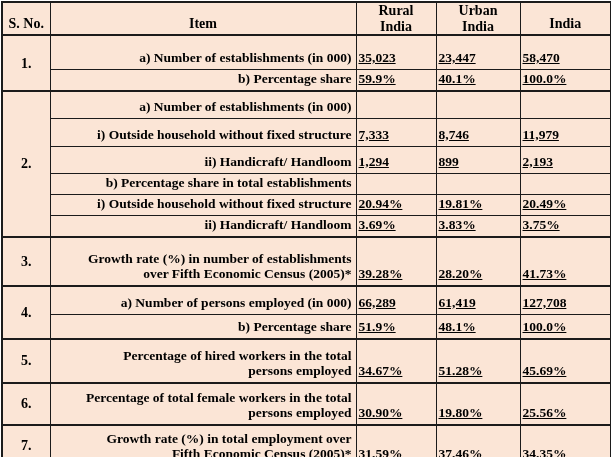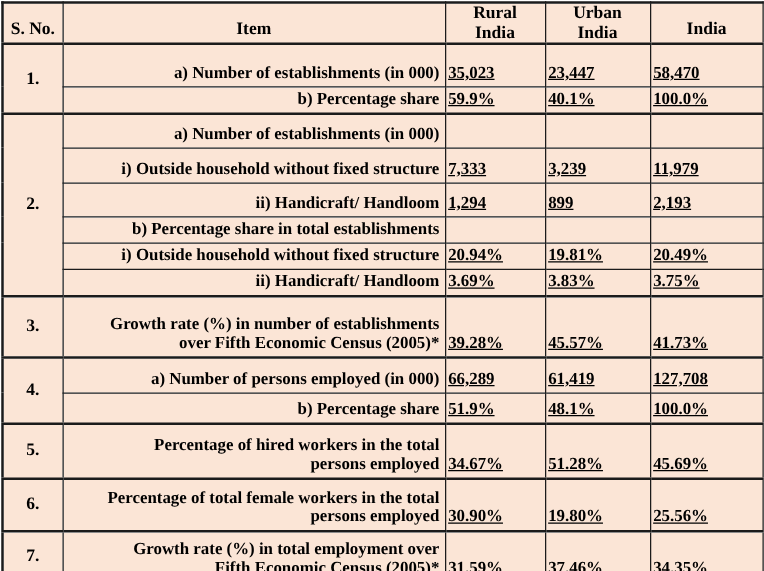--- a/index.html
+++ b/index.html
@@ -95,21 +95,21 @@
       <tr class="sec h27">
         <td class="sno" rowspan="6">2.</td>
         <td class="item">a) Number of establishments (in 000)</td>
         <td class="num"></td>
         <td class="num"></td>
         <td class="num"></td>
       </tr>
       <tr class="h28">
         <td class="item indent">i) Outside household without fixed structure</td>
         <td class="num">7,333</td>
-        <td class="num">3,239</td>
+        <td class="num">8,746</td>
         <td class="num">11,979</td>
       </tr>
       <tr class="h27">
         <td class="item indent">ii)  Handicraft/ Handloom</td>
         <td class="num">1,294</td>
         <td class="num">899</td>
         <td class="num">2,193</td>
       </tr>
       <tr class="h18">
         <td class="item">b) Percentage share in total establishments</td>
@@ -128,21 +128,21 @@
         <td class="num">3.69%</td>
         <td class="num">3.83%</td>
         <td class="num">3.75%</td>
       </tr>
 
       <tr class="sec h49">
         <td class="sno">3.</td>
         <td class="item">Growth rate (%) in number of establishments
 over Fifth Economic Census (2005)*</td>
         <td class="num">39.28%</td>
-        <td class="num">45.57%</td>
+        <td class="num">28.20%</td>
         <td class="num">41.73%</td>
       </tr>
 
       <tr class="sec h28">
         <td class="sno" rowspan="2">4.</td>
         <td class="item">a) Number of persons employed (in 000)</td>
         <td class="num">66,289</td>
         <td class="num">61,419</td>
         <td class="num">127,708</td>
       </tr>

